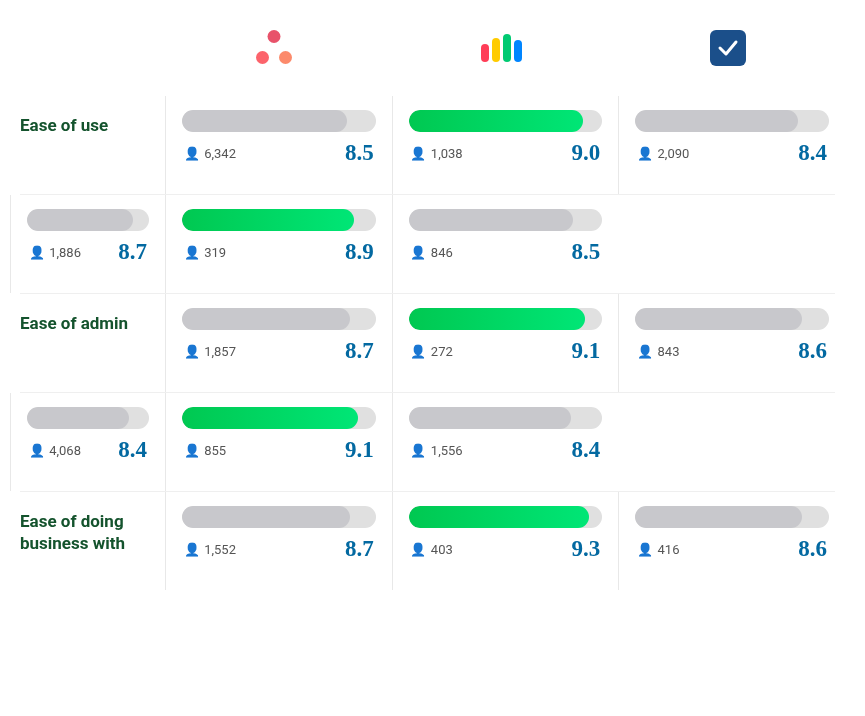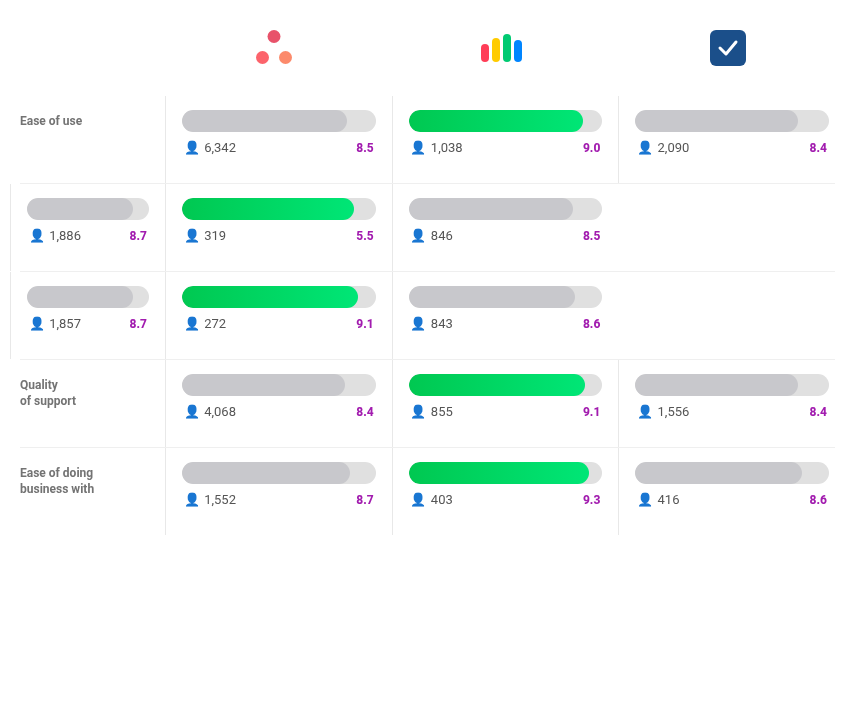--- a/index.html
+++ b/index.html
@@ -116,23 +116,23 @@
       font-size: 20px;
       font-weight: 600;
       color: #1a1a2e;
     }
 
     
     .row-label-cell {
       display: flex;
       align-items: flex-start;
       padding: 18px 10px 0 10px;
-      font-size: 12px;
+      font-size: 17px;
       font-weight: 700;
-      color: #737373;
+      color: #14532d;
       line-height: 1.3;
     }
 
     .metric-cell {
       padding: 14px 16px 0 16px;
       border-left: 1px solid #e8e8e8;
     }
 
     .bar-track {
       width: 100%;
@@ -170,23 +170,24 @@
       font-size: 13px;
       color: #555;
     }
 
     .person-icon {
       font-size: 13px;
       color: #888;
     }
 
     .score {
-      font-size: 12px;
+      font-size: 23px;
       font-weight: 800;
-      color: #a21caf;
+      color: #0369a1;
+      font-family: Liberation Serif, serif;
     }
 
     
     .row-divider {
       grid-column: 1 / -1;
       height: 1px;
       background: #efefef;
       margin: 0 10px;
     }
   </style>
@@ -288,36 +289,37 @@
     </div>
     <div class="metric-cell">
       <div class="bar-track">
         <div class="bar-fill green" style="width: 89%;"></div>
       </div>
       <div class="metric-footer">
         <div class="reviewer-count">
           <span class="person-icon">👤</span>
           <span>319</span>
         </div>
-        <div class="score">5.5</div>
+        <div class="score">8.9</div>
       </div>
     </div>
     <div class="metric-cell">
       <div class="bar-track">
         <div class="bar-fill gray" style="width: 85%;"></div>
       </div>
       <div class="metric-footer">
         <div class="reviewer-count">
           <span class="person-icon">👤</span>
           <span>846</span>
         </div>
         <div class="score">8.5</div>
       </div>
     </div>
     <div class="row-divider"></div>
+    <div class="row-label-cell">Ease of admin</div>
     <div class="metric-cell">
       <div class="bar-track">
         <div class="bar-fill gray" style="width: 87%;"></div>
       </div>
       <div class="metric-footer">
         <div class="reviewer-count">
           <span class="person-icon">👤</span>
           <span>1,857</span>
         </div>
         <div class="score">8.7</div>
@@ -341,21 +343,20 @@
       </div>
       <div class="metric-footer">
         <div class="reviewer-count">
           <span class="person-icon">👤</span>
           <span>843</span>
         </div>
         <div class="score">8.6</div>
       </div>
     </div>
     <div class="row-divider"></div>
-    <div class="row-label-cell">Quality<br>of support</div>
     <div class="metric-cell">
       <div class="bar-track">
         <div class="bar-fill gray" style="width: 84%;"></div>
       </div>
       <div class="metric-footer">
         <div class="reviewer-count">
           <span class="person-icon">👤</span>
           <span>4,068</span>
         </div>
         <div class="score">8.4</div>

